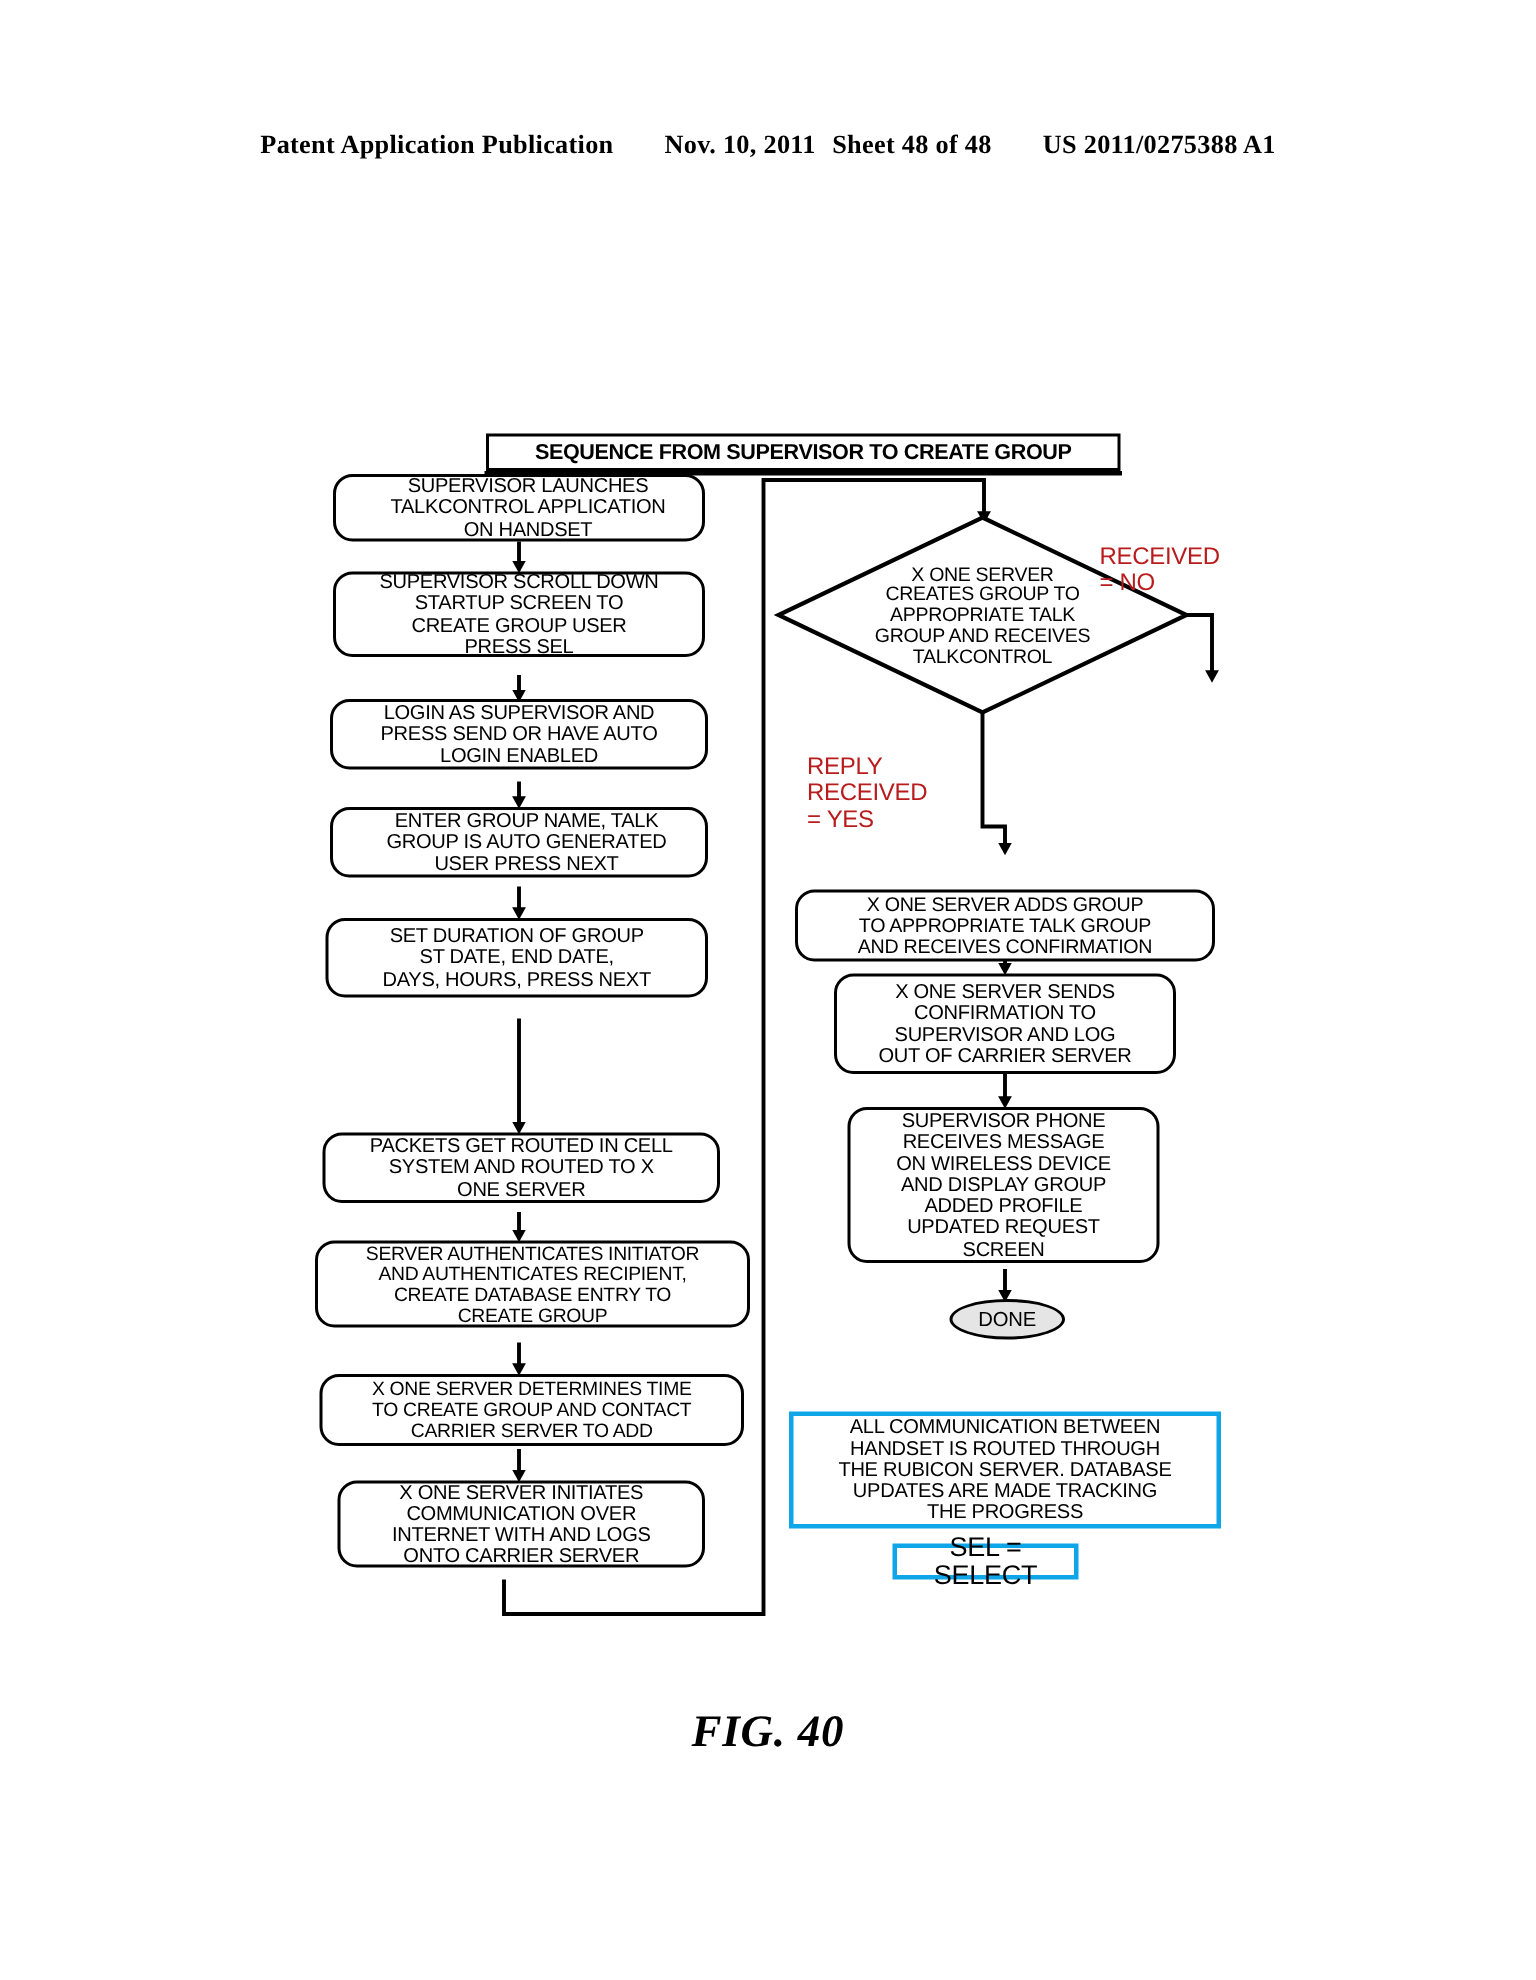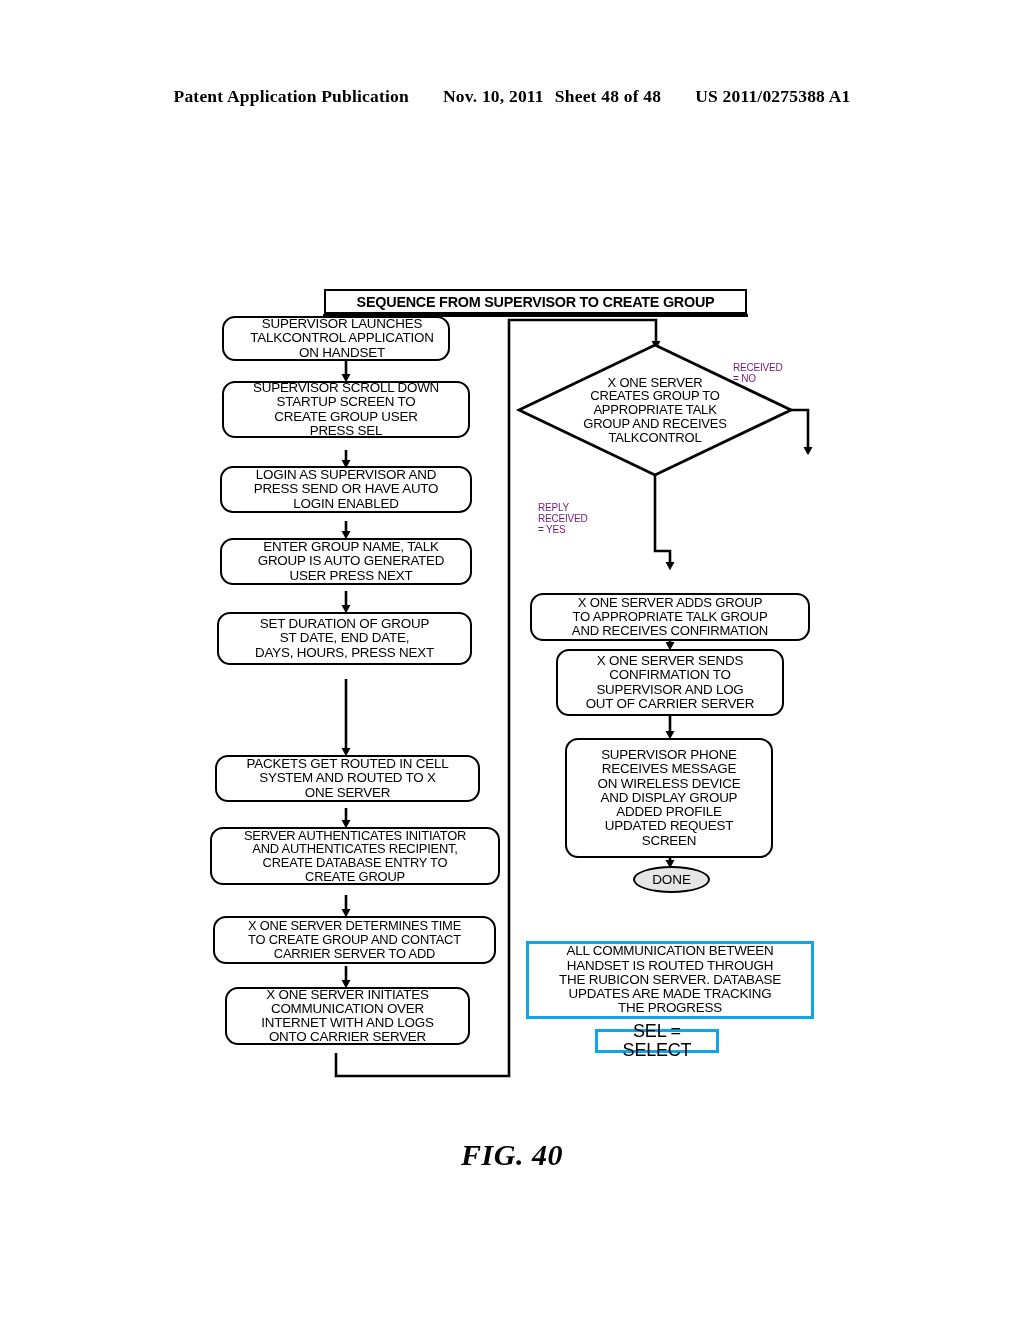--- a/index.html
+++ b/index.html
@@ -140,24 +140,24 @@
     align-items: center;
     justify-content: center;
     font-size: 13.5px;
     letter-spacing: -0.1px;
   }
 
   
   .edge-label {
     position: absolute;
     font-family: "Liberation Sans", sans-serif;
-    font-size: 10px;
+    font-size: 16px;
     line-height: 1.08;
     letter-spacing: -0.2px;
-    color: #701a75;
+    color: #b91c1c;
     white-space: pre-line;
   }
 
   
   #fig-caption {
     position: absolute;
     left: 0;
     top: 1138px;
     width: 1024px;
     text-align: center;
@@ -205,21 +205,21 @@
       <line x1="670" y1="716" x2="670" y2="735" marker-end="url(#ah)"></line>
 
       <line x1="670" y1="846" x2="670" y2="864" marker-end="url(#ah)"></line>
     </g>
 
     <polygon points="655,345 791,410 655,475 519,410" fill="#fff" stroke="#000" stroke-width="2.8"></polygon>
   </svg>
 
   <div id="title-banner">SEQUENCE FROM SUPERVISOR TO CREATE GROUP</div>
 
-  <div class="node rounded" style="left:222px; top:316px; width:228px; height:45px; font-size:13.4px;padding-left:12px;">
+  <div class="node rounded" style="left:222px; top:316px; width:248px; height:45px; font-size:13.4px;padding-left:12px;">
     <span class="txt" style="white-space:pre-line;">SUPERVISOR LAUNCHES
 TALKCONTROL APPLICATION
 ON HANDSET</span>
   </div>
 
   <div class="node rounded" style="left:222px; top:381px; width:248px; height:57px; font-size:13.4px;">
     <span class="txt" style="white-space:pre-line;">SUPERVISOR SCROLL DOWN
 STARTUP SCREEN TO
 CREATE GROUP USER
 PRESS SEL</span>
@@ -291,21 +291,21 @@
 AND RECEIVES CONFIRMATION</span>
   </div>
 
   <div class="node rounded" style="left:556px; top:649px; width:228px; height:67px; font-size:13.4px;">
     <span class="txt" style="white-space:pre-line;">X ONE SERVER SENDS
 CONFIRMATION TO
 SUPERVISOR AND LOG
 OUT OF CARRIER SERVER</span>
   </div>
 
-  <div class="node rounded" style="left:565px; top:738px; width:208px; height:120px; font-size:13.4px;">
+  <div class="node rounded" style="left:565px; top:738px; width:208px; height:104px; font-size:13.4px;">
     <span class="txt" style="white-space:pre-line;">SUPERVISOR PHONE
 RECEIVES MESSAGE
 ON WIRELESS DEVICE
 AND DISPLAY GROUP
 ADDED PROFILE
 UPDATED REQUEST
 SCREEN</span>
   </div>
 
   <div id="done-node">

